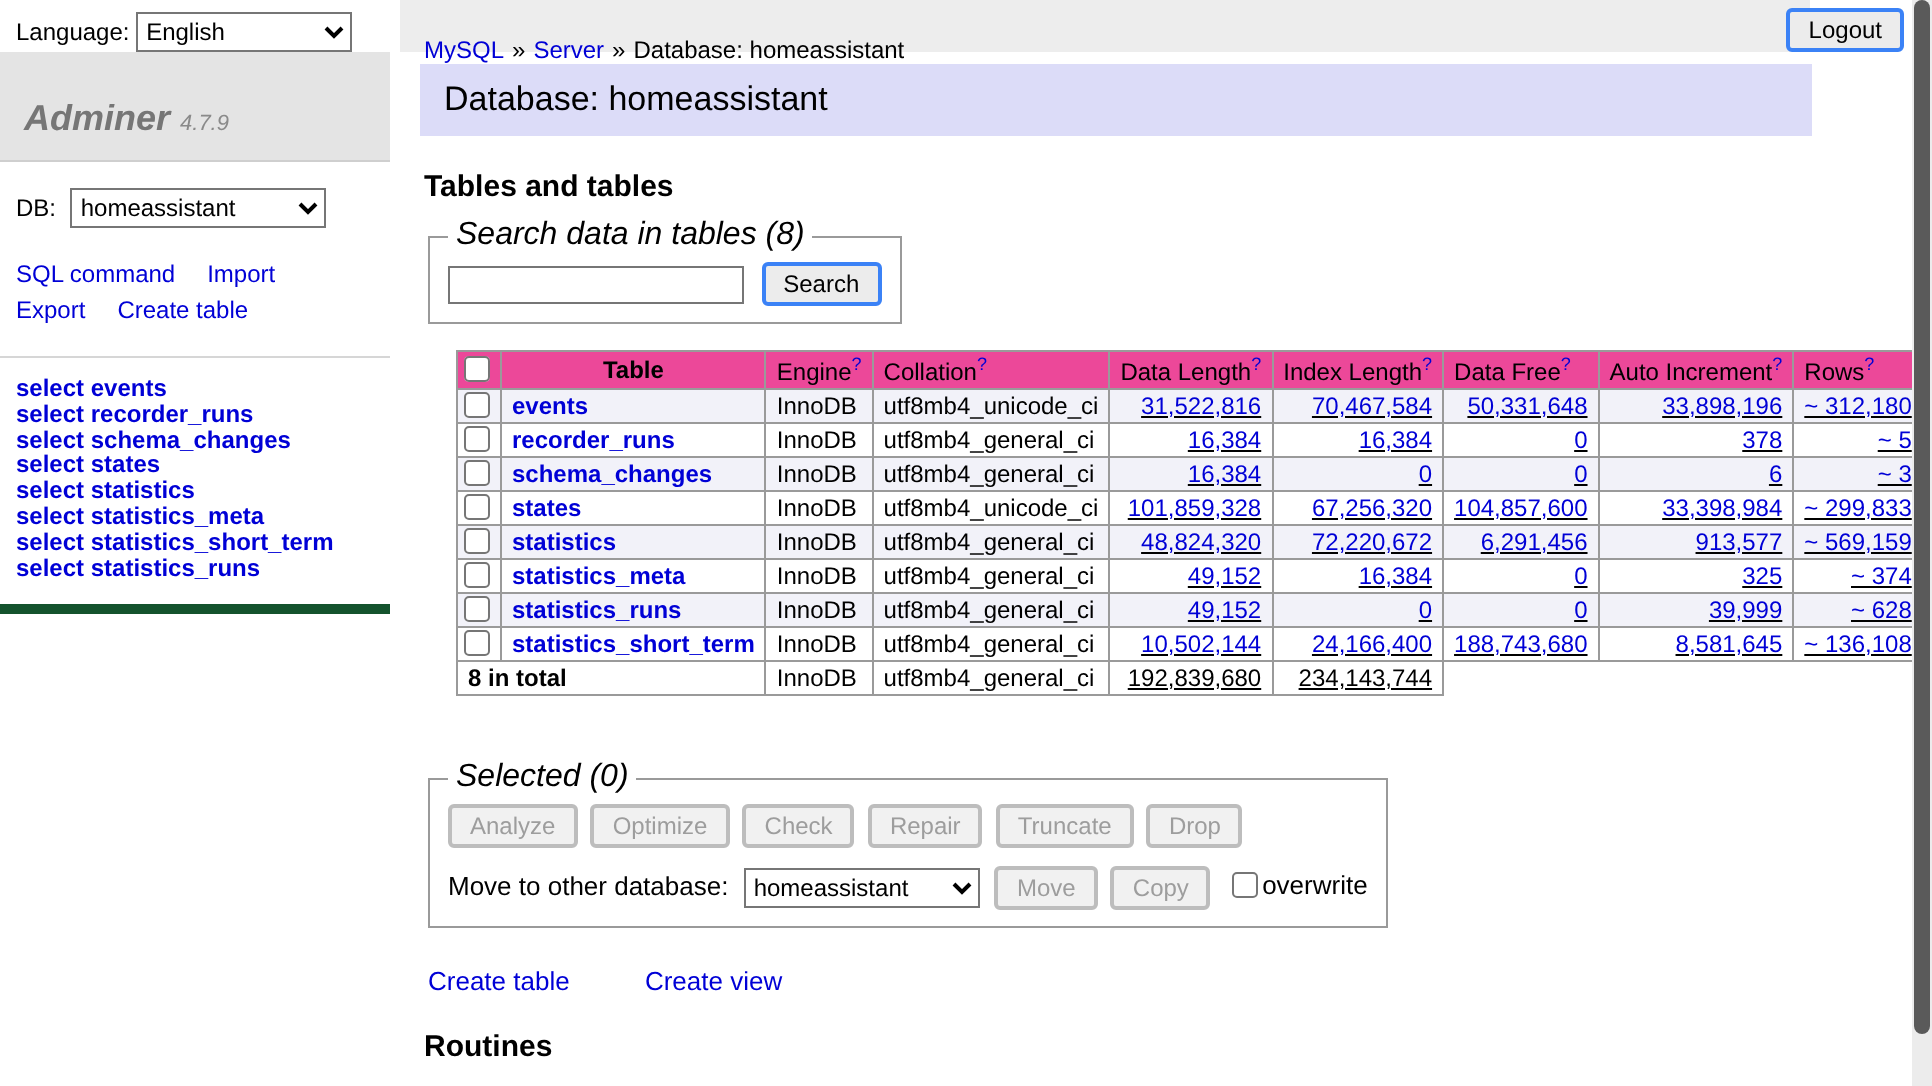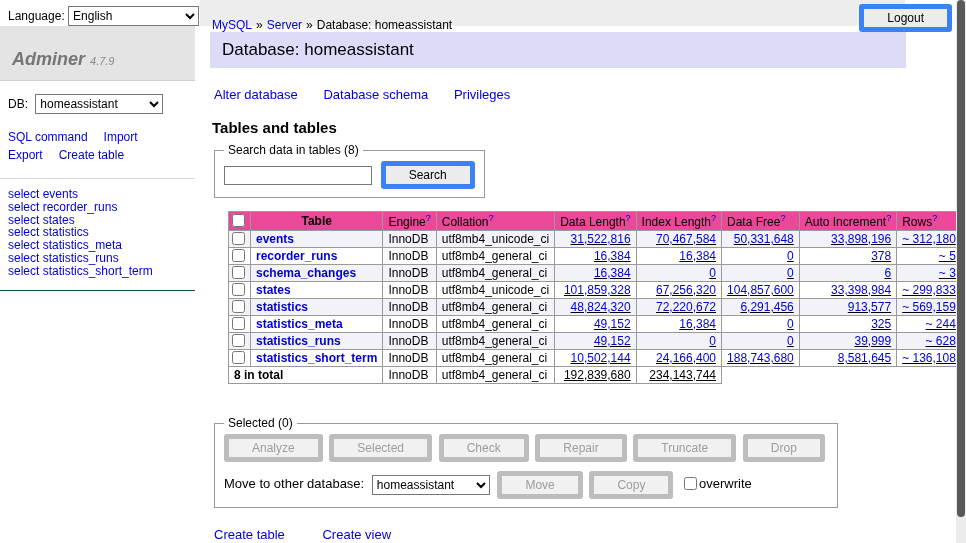--- a/index.html
+++ b/index.html
@@ -4,33 +4,33 @@
 <style>
   * { box-sizing: border-box; margin: 0; padding: 0; }
   html,body { width: 966px; height: 543px; overflow: hidden; }
   body {
     font-family: "Liberation Sans", "DejaVu Sans", sans-serif;
     font-size: 13px; background: #fff; color: #000; position: relative;
   }
   a { color: #0000d6; text-decoration: none; cursor: pointer; }
   button {
     font-family: "Liberation Sans", "DejaVu Sans", sans-serif;
-    font-size: 12px; background: #ececec; border: 5px solid #3b82f6;
-    border-radius: 3px; padding: 2px 23px; color: #000; cursor: pointer; text-align: center;
+    font-size: 12px; background: #ececec; border: 2px solid #3b82f6;
+    border-radius: 3px; padding: 2px 9px; color: #000; cursor: pointer; text-align: center;
   }
   button:disabled { color: #9d9d9d; border-color: #bdbdbd; background: #f1f1f1; }
   select {
     font-family: "Liberation Sans", "DejaVu Sans", sans-serif;
     font-size: 12px; border: 1px solid #767676; background: #fff; height: 20px;
   }
   input[type=checkbox] { width: 13px; height: 13px; margin: 0 2px 0 0; vertical-align: -2px; }
 
   
   .lang { position: absolute; left: 8px; top: 6px; font-size: 12px; }
-  .lang select { width: 131px; }
+  .lang select { width: 108px; }
   .breadcrumb {
     position: absolute; left: 200px; top: 0; width: 705px; height: 26px;
     background: #ededed; font-size: 12px; line-height: 26px; padding: 12px 12px;
     white-space: nowrap;
   }
   .breadcrumb .sep { color: #000; margin: 0 4px; }
   .logout { position: absolute; right: 14px; top: 4px; }
 
   
   .scrollbar { position: absolute; right: 0; top: 0; width: 10px; height: 543px; background: #ececec; }
@@ -41,35 +41,35 @@
   .sidebar h1 {
     padding: 23px 12px 10px; background: #e4e4e4; border-bottom: 1px solid #cfcfcf;
     font-size: 18px; font-weight: bold; font-style: italic; color: #767676;
   }
   .sidebar h1 .version { font-size: 11px; font-weight: normal; color: #8a8a8a; margin-left: 5px; }
   .dbrow { padding: 13px 8px 12px; }
   .dbrow select { width: 128px; margin-left: 4px; }
   .menu { padding: 4px 8px 12px; border-bottom: 1px solid #d6d6d6; color: #0000d6; }
   .menu p { margin: 0 0 3px; line-height: 15px; }
   .menu a { margin-right: 16px; }
-  .tables-list { list-style: none; padding: 9px 8px 12px; border-bottom: 1px solid #14532d; }
+  .tables-list { list-style: none; padding: 9px 8px 12px; border-bottom: 5px solid #14532d; font-weight: bold; }
   .tables-list li { line-height: 12.8px; white-space: nowrap; }
 
   
   .content { position: absolute; left: 210px; top: 26px; width: 696px; }
   .content h2 {
     margin-top: 6px; padding: 8px 12px; background: #dcdcf8;
     font-size: 17px; font-weight: normal; color: #000;
   }
   .actions { margin: 19px 0 0 4px; }
   .actions a { margin-right: 22px; }
   h3 { font-size: 15px; font-weight: bold; margin: 17px 0 0 2px; }
 
   fieldset { display: inline-block; border: 1px solid #9a9a9a; padding: 4px 9px 8px; }
-  legend { font-size: 12px; padding: 0 4px; }
+  legend { font-size: 16px; padding: 0 4px; font-style: italic; }
   .search-fieldset { margin: 7px 0 0 4px; }
   .search-fieldset input[type=text] {
     width: 148px; height: 19px; border: 1px solid #767676; font-size: 12px; padding: 1px 3px;
     vertical-align: middle;
   }
   .search-fieldset button { margin-left: 5px; vertical-align: middle; }
 
   table.data { border-collapse: collapse; margin: 13px 0 0 18px; font-size: 12px; }
   .data th, .data td { border: 1px solid #9a9a9a; padding: 1px 5px; height: 17px; white-space: nowrap; }
   .data thead th { background: #ec4899; font-weight: normal; text-align: left; }
@@ -133,36 +133,32 @@
       <a>SQL command</a><a>Import</a>
     </p>
     <p>
       <a>Export</a><a>Create table</a>
     </p>
   </div>
 
   <ul class="tables-list">
     <li><a>select events</a></li>
     <li><a>select recorder_runs</a></li>
+    <li><a>select schema_changes</a></li>
     <li><a>select states</a></li>
     <li><a>select statistics</a></li>
     <li><a>select statistics_meta</a></li>
+    <li><a>select statistics_short_term</a></li>
     <li><a>select statistics_runs</a></li>
-    <li><a>select statistics_short_term</a></li>
   </ul>
 </div>
 
 <div class="content">
   <h2>Database: homeassistant</h2>
 
-  <p class="actions">
-    <a>Alter database</a>
-    <a>Database schema</a>
-    <a>Privileges</a>
-  </p>
 
   <h3>Tables and tables</h3>
 
   <fieldset class="search-fieldset">
     <legend>Search data in tables (8)</legend>
     <input type="text" style="">
     <button>Search</button>
   </fieldset>
 
   <table class="data">
@@ -255,21 +251,21 @@
       </tr>
       <tr>
         <td class="check-col"><input type="checkbox" style=""></td>
         <td class="name"><a>statistics_meta</a></td>
         <td>InnoDB</td>
         <td>utf8mb4_general_ci</td>
         <td class="num"><a>49,152</a></td>
         <td class="num"><a>16,384</a></td>
         <td class="num"><a>0</a></td>
         <td class="num"><a>325</a></td>
-        <td class="num"><a>~ 244</a></td>
+        <td class="num"><a>~ 374</a></td>
         <td></td>
       </tr>
       <tr>
         <td class="check-col"><input type="checkbox" style=""></td>
         <td class="name"><a>statistics_runs</a></td>
         <td>InnoDB</td>
         <td>utf8mb4_general_ci</td>
         <td class="num"><a>49,152</a></td>
         <td class="num"><a>0</a></td>
         <td class="num"><a>0</a></td>
@@ -300,21 +296,21 @@
         <td class="blank" colspan="4"></td>
       </tr>
     </tfoot>
   </table>
 
   <br>
   <fieldset class="selected-fieldset">
     <legend>Selected (0)</legend>
     <div class="btnrow">
       <button disabled="">Analyze</button>
-      <button disabled="">Selected</button>
+      <button disabled="">Optimize</button>
       <button disabled="">Check</button>
       <button disabled="">Repair</button>
       <button disabled="">Truncate</button>
       <button disabled="">Drop</button>
     </div>
     <div class="moverow">
       <span>Move to other database:</span>
       <select>
         <option>homeassistant</option>
       </select>

